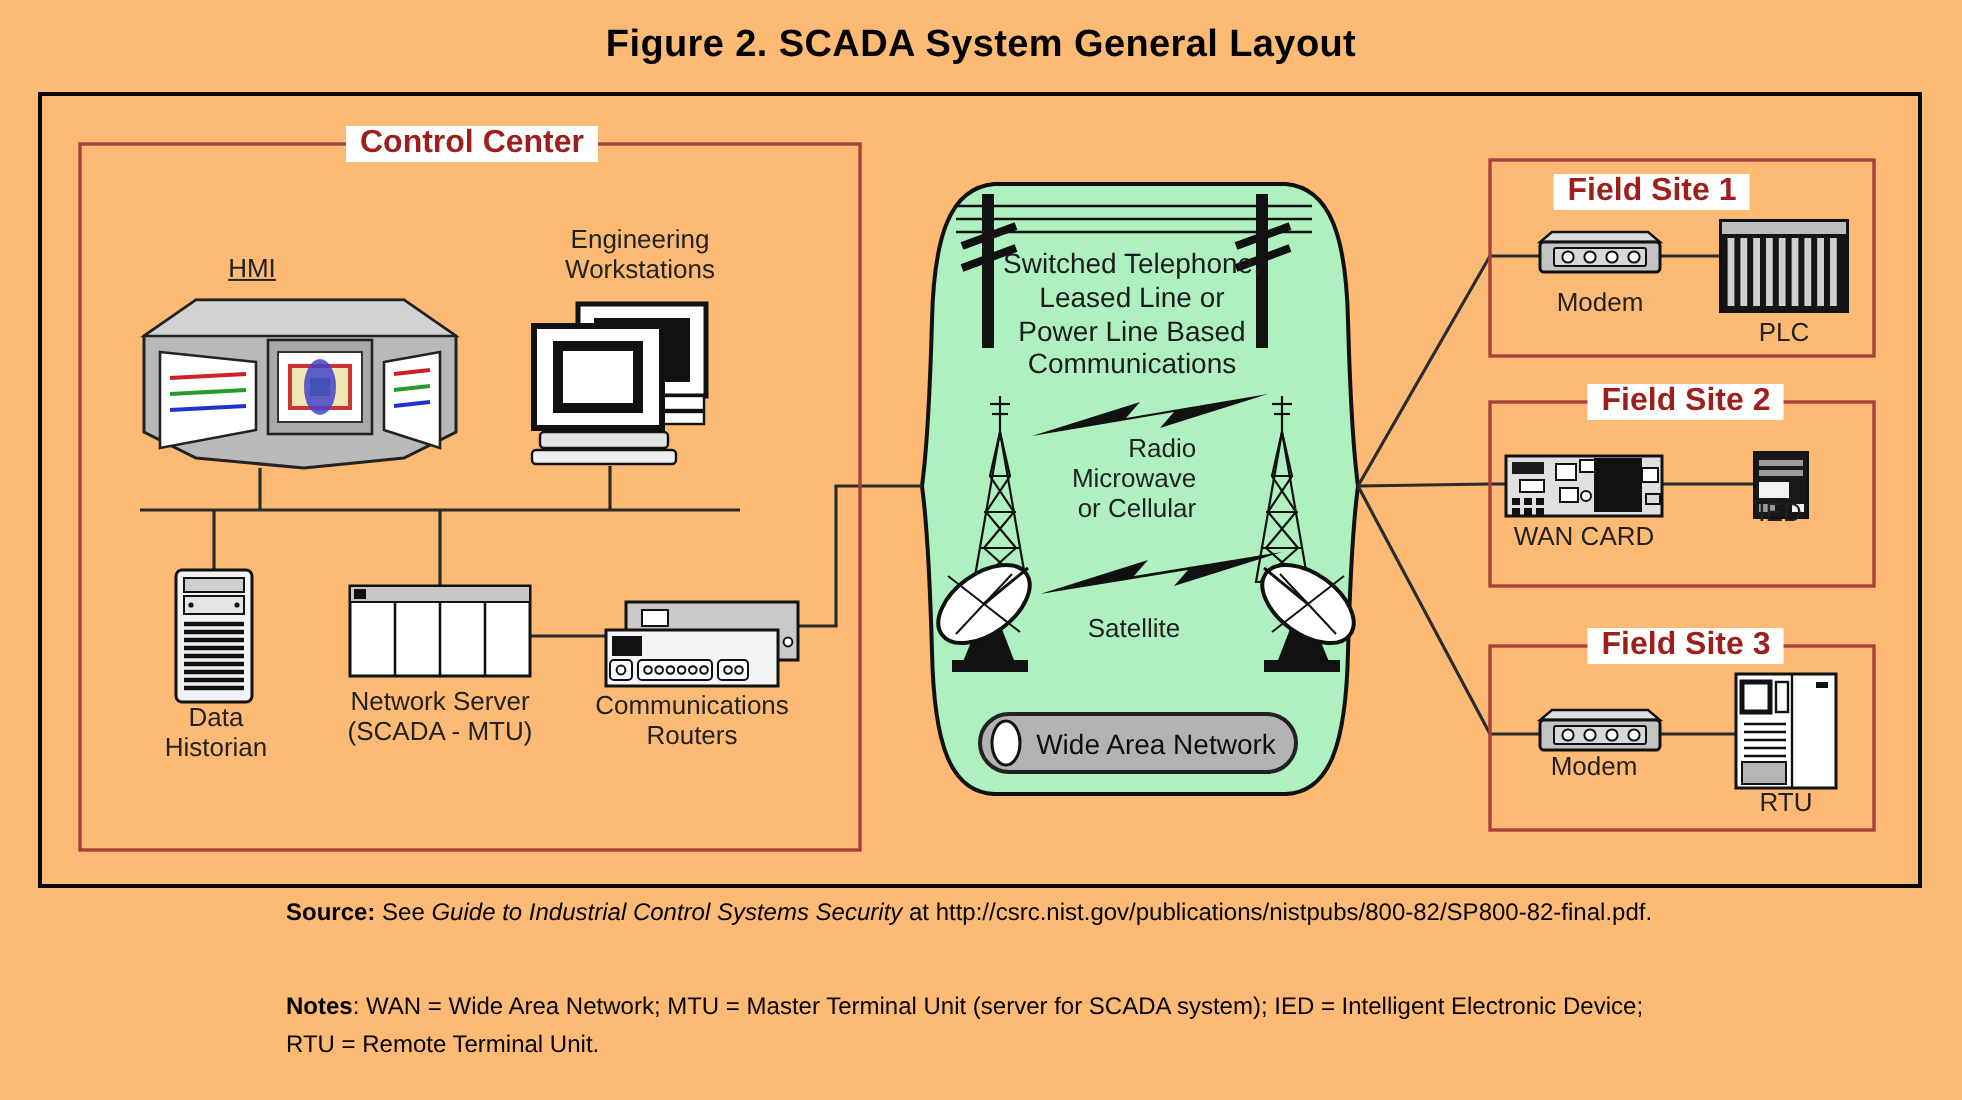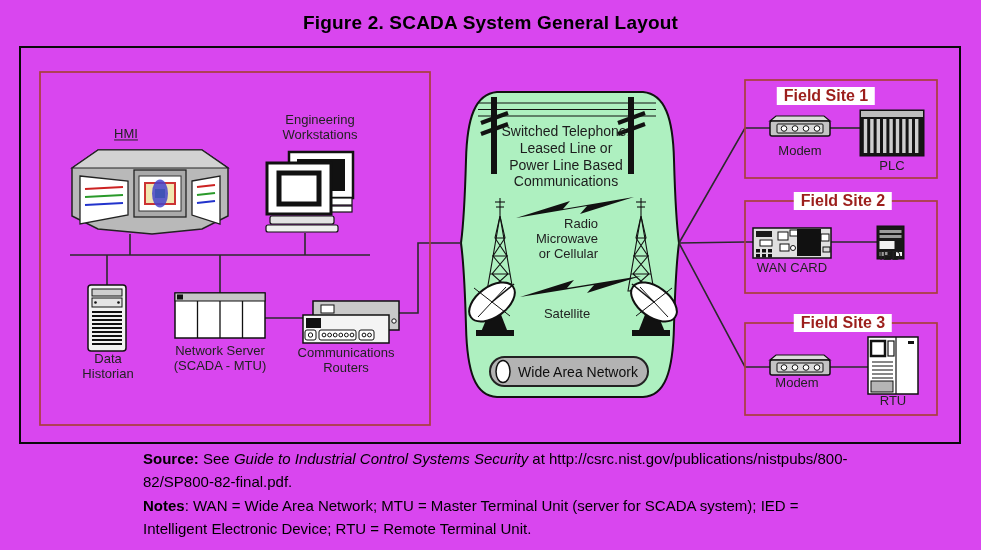--- a/index.html
+++ b/index.html
@@ -1,17 +1,17 @@
 <!DOCTYPE html>
 <html><head>
 <meta charset="utf-8">
 <style>
   html,body { margin:0; padding:0; background:#fff; }
   .page {
-    position:relative; width:981px; height:550px; background:#d946ef;
+    position:relative; width:981px; height:550px; background:#fdba74;
     font-family:"Liberation Sans", sans-serif; overflow:hidden;
   }
   .fig-title {
     position:absolute; left:0; top:12px; width:100%; text-align:center;
     font-weight:bold; font-size:19px; color:#000; letter-spacing:0.2px;
   }
   .diagram-border {
     position:absolute; left:19px; top:46px; width:938px; height:394px;
     border:2px solid #0a0a0a;
   }
@@ -23,21 +23,21 @@
   }
   .lbl.small { font-size:14px; line-height:1.2; color:#1c1c1c; }
   .lbl.pill-text { font-size:14px; color:#0e0e0e; }
   .box-title {
     position:absolute; transform:translate(-50%,-50%);
     background:#fff; padding:0 7px; white-space:nowrap;
     font-weight:bold; font-size:16px; color:#9c1f1c;
   }
   .cap {
     position:absolute; left:143px; margin:0;
-    font-size:15px; line-height:1.55; color:#000;
+    font-size:12px; line-height:1.55; color:#000;
   }
   .cap b { font-weight:bold; }
   .cap i { font-style:italic; }
 </style>
 </head>
 <body>
 
 <div class="page">
 
   <div class="fig-title">Figure 2. SCADA System General Layout</div>
@@ -239,20 +239,21 @@
       <rect x="868" y="337" width="50" height="57" fill="#fff" stroke="#111" stroke-width="1.5"></rect>
       <line x1="896" y1="337" x2="896" y2="394" stroke="#111" stroke-width="1.2"></line>
       <rect x="871" y="341" width="14" height="15" fill="#fff" stroke="#111" stroke-width="2.5"></rect>
       <rect x="888" y="341" width="6" height="15" fill="#fff" stroke="#111" stroke-width="1.2"></rect>
       <path d="M872,362 H893 M872,366 H893 M872,370 H893 M872,374 H893 M872,378 H893" stroke="#111" stroke-width="1.2"></path>
       <rect x="871" y="381" width="22" height="11" fill="#b5b5b5" stroke="#111" stroke-width="1"></rect>
       <rect x="908" y="341" width="6" height="3" fill="#111"></rect>
     </g>
   </svg>
 
+  <div class="box-title" style="left:236px; top:72px;">Control Center</div>
   <div class="box-title" style="left:826px; top:80px;margin-top:16px;">Field Site 1</div>
   <div class="box-title" style="left:843px; top:201px;">Field Site 2</div>
   <div class="box-title" style="left:843px; top:323px;">Field Site 3</div>
 
   <div class="lbl" style="left:126px; top:134px;text-decoration:underline;">HMI</div>
   <div class="lbl" style="left:320px; top:127px;">Engineering
 Workstations</div>
   <div class="lbl" style="left:108px; top:366px;">Data
 Historian</div>
   <div class="lbl" style="left:220px; top:358px;">Network Server

